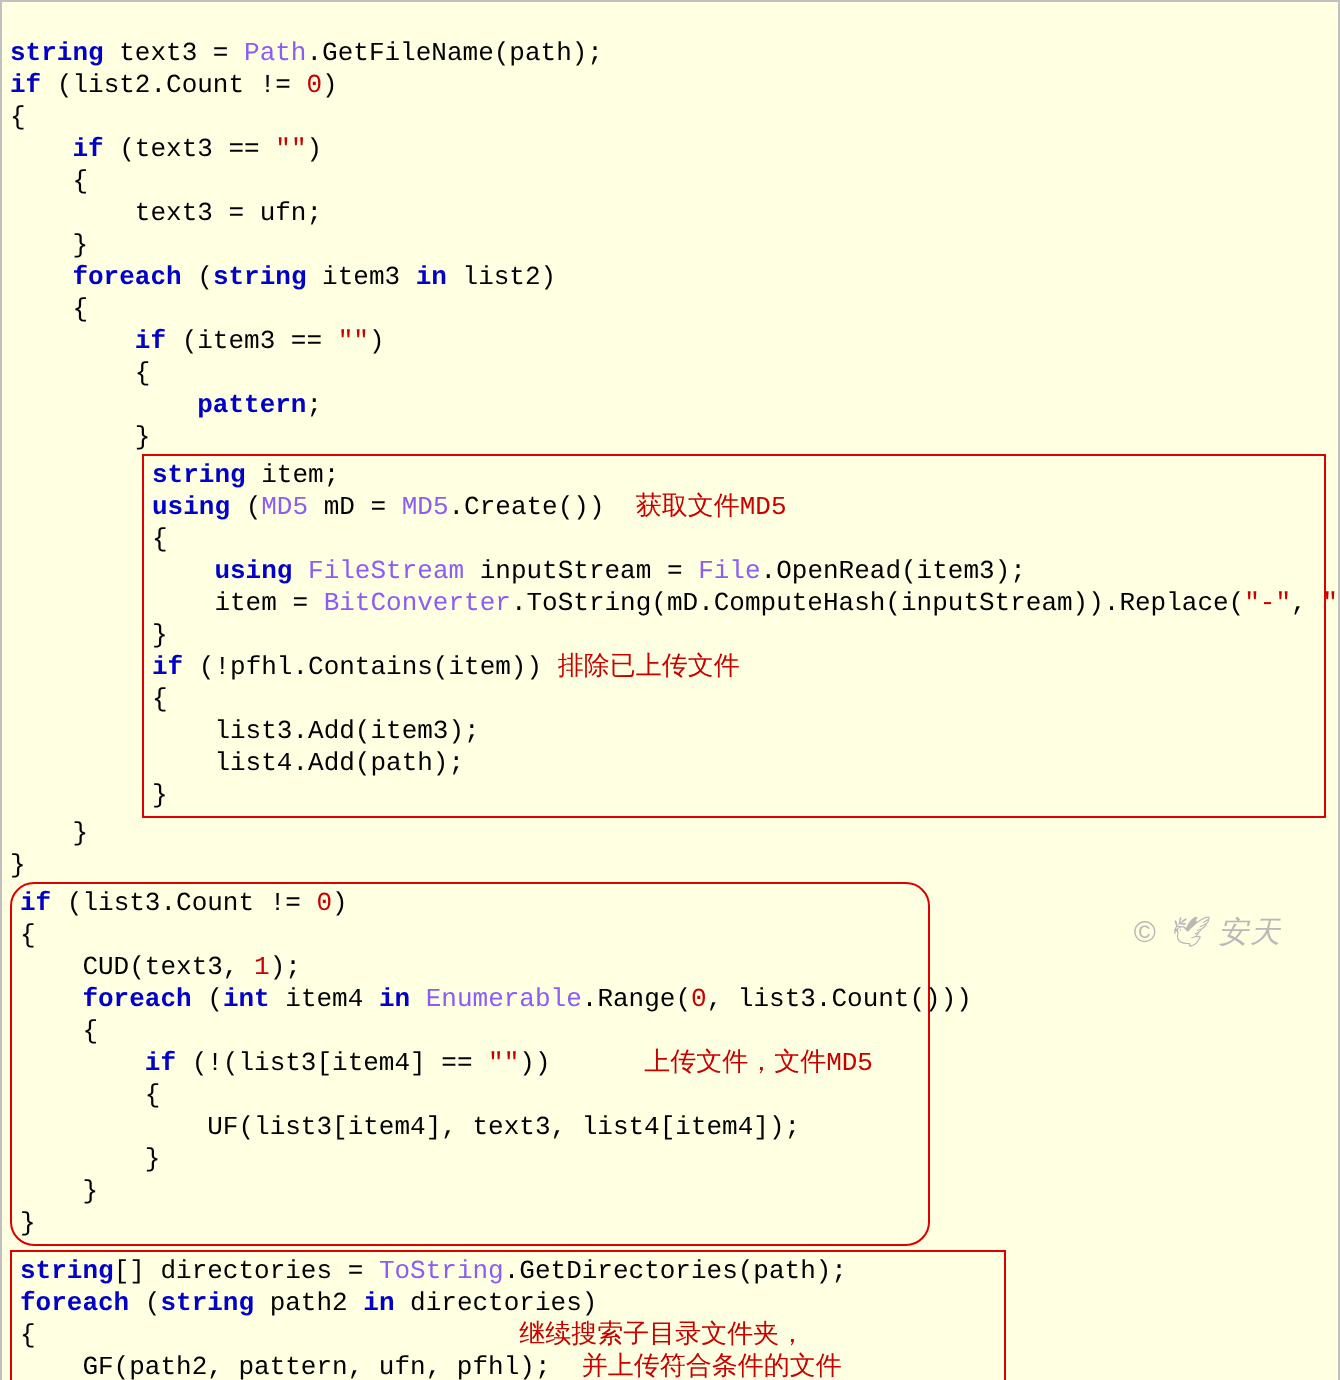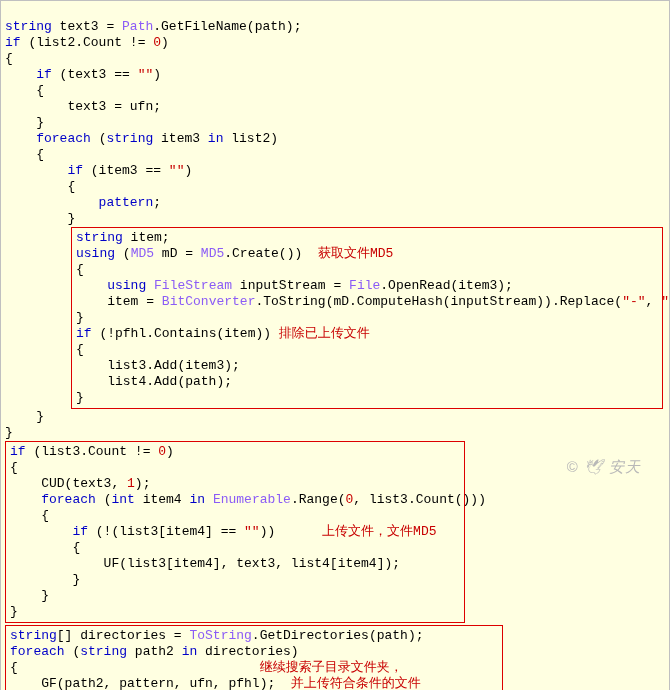--- a/index.html
+++ b/index.html
@@ -12,36 +12,37 @@
     width: 670px;
   }
   .code-area {
     background: #ffffe1;
     border: 1px solid #c0c0c0;
     padding: 2px 4px 2px 4px;
     white-space: pre;
     position: relative;
     box-sizing: border-box;
   }
-  .kw { color: #0000c8; font-weight: normal; }
+  .kw { color: #0000c8; font-weight: bold; }
   .str { color: #c80000; }
   .typ { color: #8b5cf6; }
   .cmt { color: #c80000; font-weight: normal; }
   .box-red {
     border: 1px solid #dd0000;
   }
   .box1 {
     margin-left: 66px;
     margin-right: 2px;
     padding: 2px 2px 2px 4px;
   }
   .box2 {
     margin-left: 0px;
     margin-right: 200px;
     padding: 2px 2px 2px 4px;
+    border-radius: 12px;
   }
   .box3 {
     margin-top: 2px;
     margin-left: 0px;
     margin-right: 162px;
     padding: 2px 2px 2px 4px;
   }
   .watermark {
     position: absolute;
     right: 28px;

